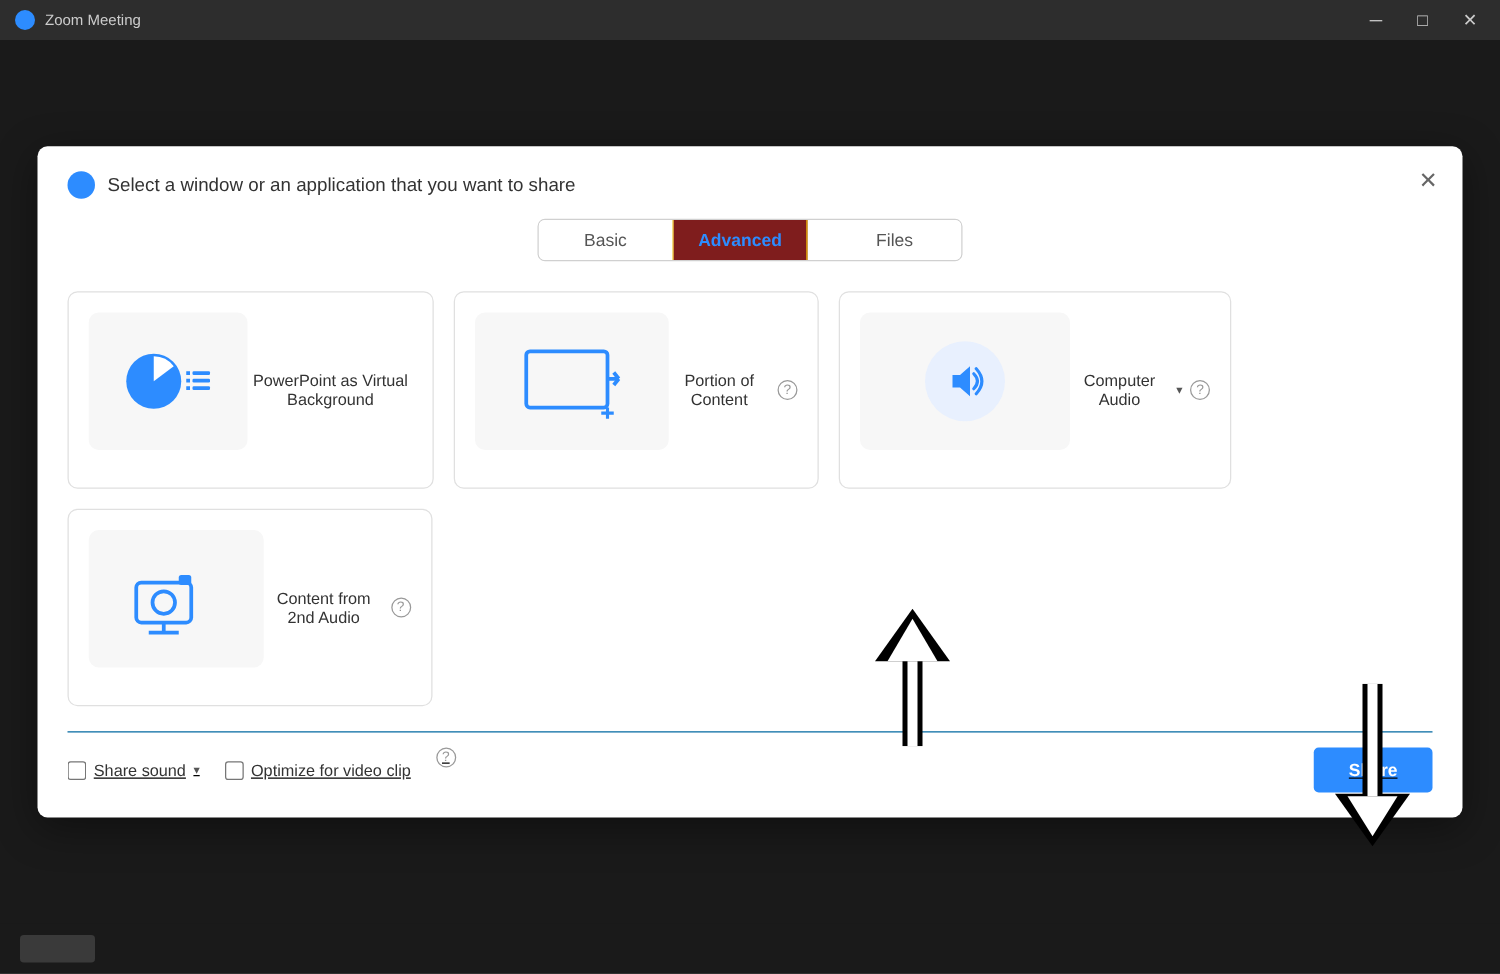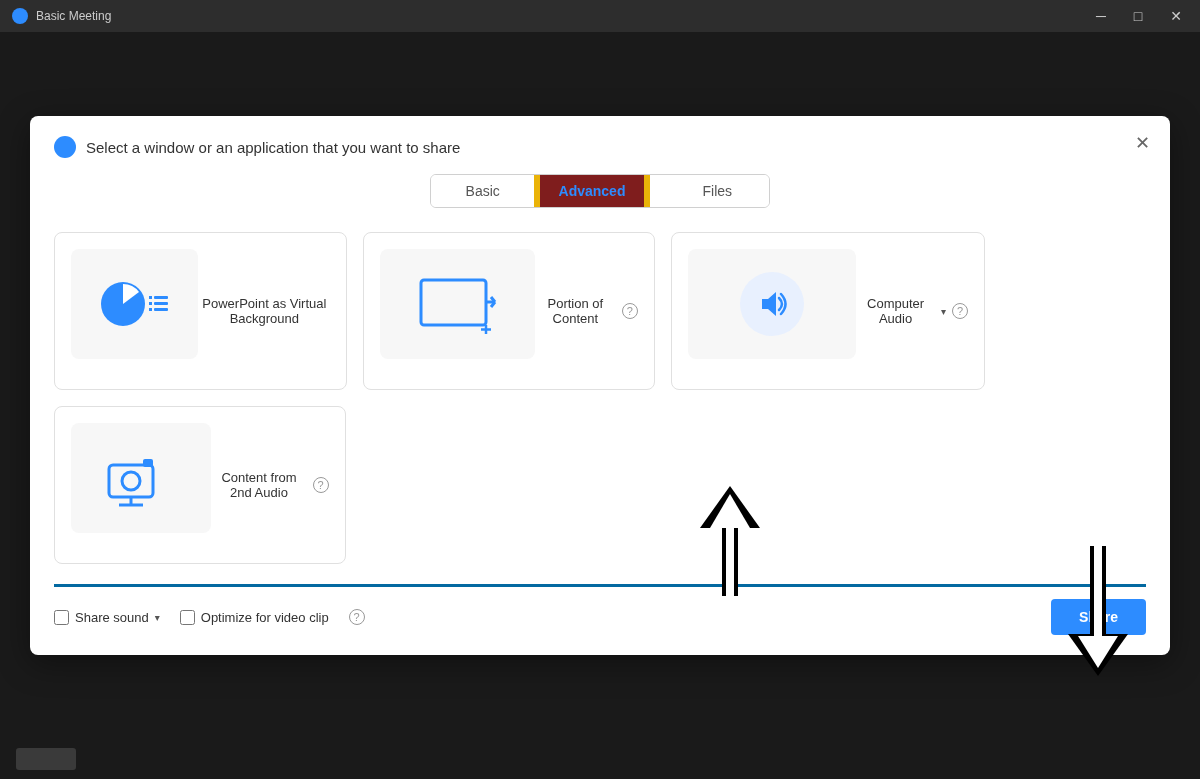--- a/index.html
+++ b/index.html
@@ -115,21 +115,21 @@
     }
     .tab {
       flex: 1;
       text-align: center;
       padding: 8px 0;
       font-size: 14px;
       cursor: pointer;
       color: #555;
       background: white;
       border: none;
-      border-right: 6px solid #eab308;
+      border-right: 1px solid #eab308;
     }
     .tab:last-child { border-right: none; margin-left: 16px; }
     .tab.active {
       color: #2d8cff;
       font-weight: 600;
       background: #7f1d1d;
     }
 
     
     .options-grid {
@@ -185,23 +185,23 @@
     .options-grid-bottom {
       display: grid;
       grid-template-columns: repeat(4, 1fr);
       gap: 16px;
       margin-bottom: 20px;
     }
 
     
     .dialog-footer {
       display: flex;
-      align-items: center;
       padding-top: 12px;
-      border-top: 3px solid #0369a1;
+      border-top: 1px solid #0369a1;
+      text-decoration: underline;
     }
     .checkbox-item {
       display: flex;
       align-items: center;
       gap: 6px;
       margin-right: 20px;
       font-size: 13px;
       color: #333;
       cursor: pointer;
     }
@@ -250,21 +250,21 @@
       border-radius: 3px;
       width: 60px;
       height: 22px;
     }
   </style>
 </head>
 <body>
 
 <div class="titlebar">
   <div class="titlebar-logo"></div>
-  <span class="titlebar-title">Basic Meeting</span>
+  <span class="titlebar-title">Zoom Meeting</span>
   <div class="titlebar-controls">
     <button class="titlebar-btn">─</button>
     <button class="titlebar-btn">□</button>
     <button class="titlebar-btn">✕</button>
   </div>
 </div>
 
 <div class="main-area">
 
   <div class="dialog">

